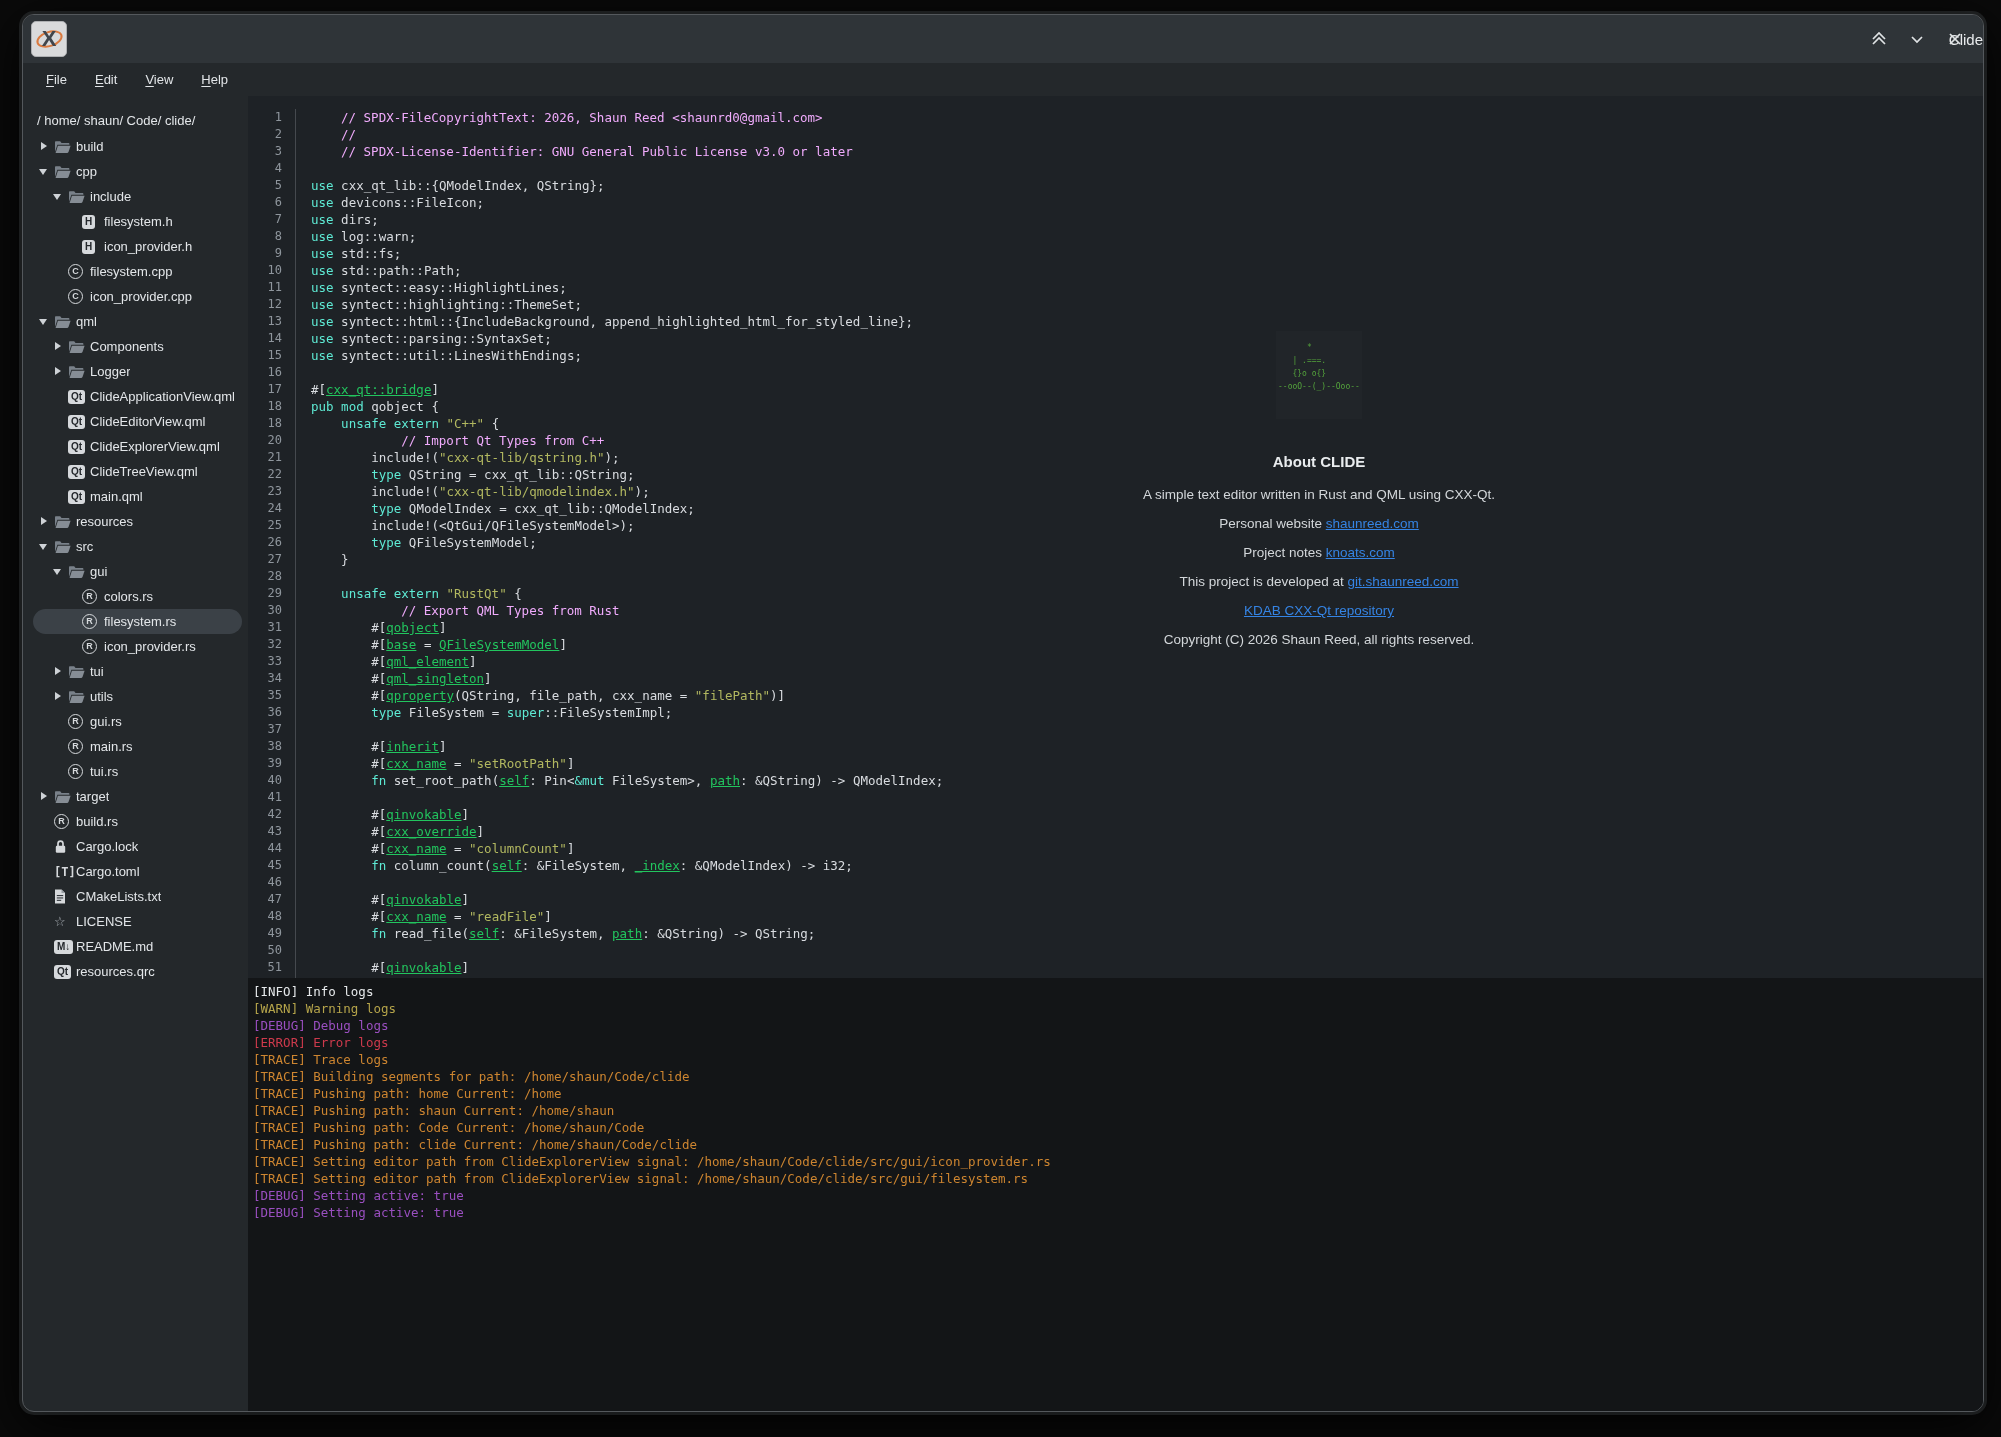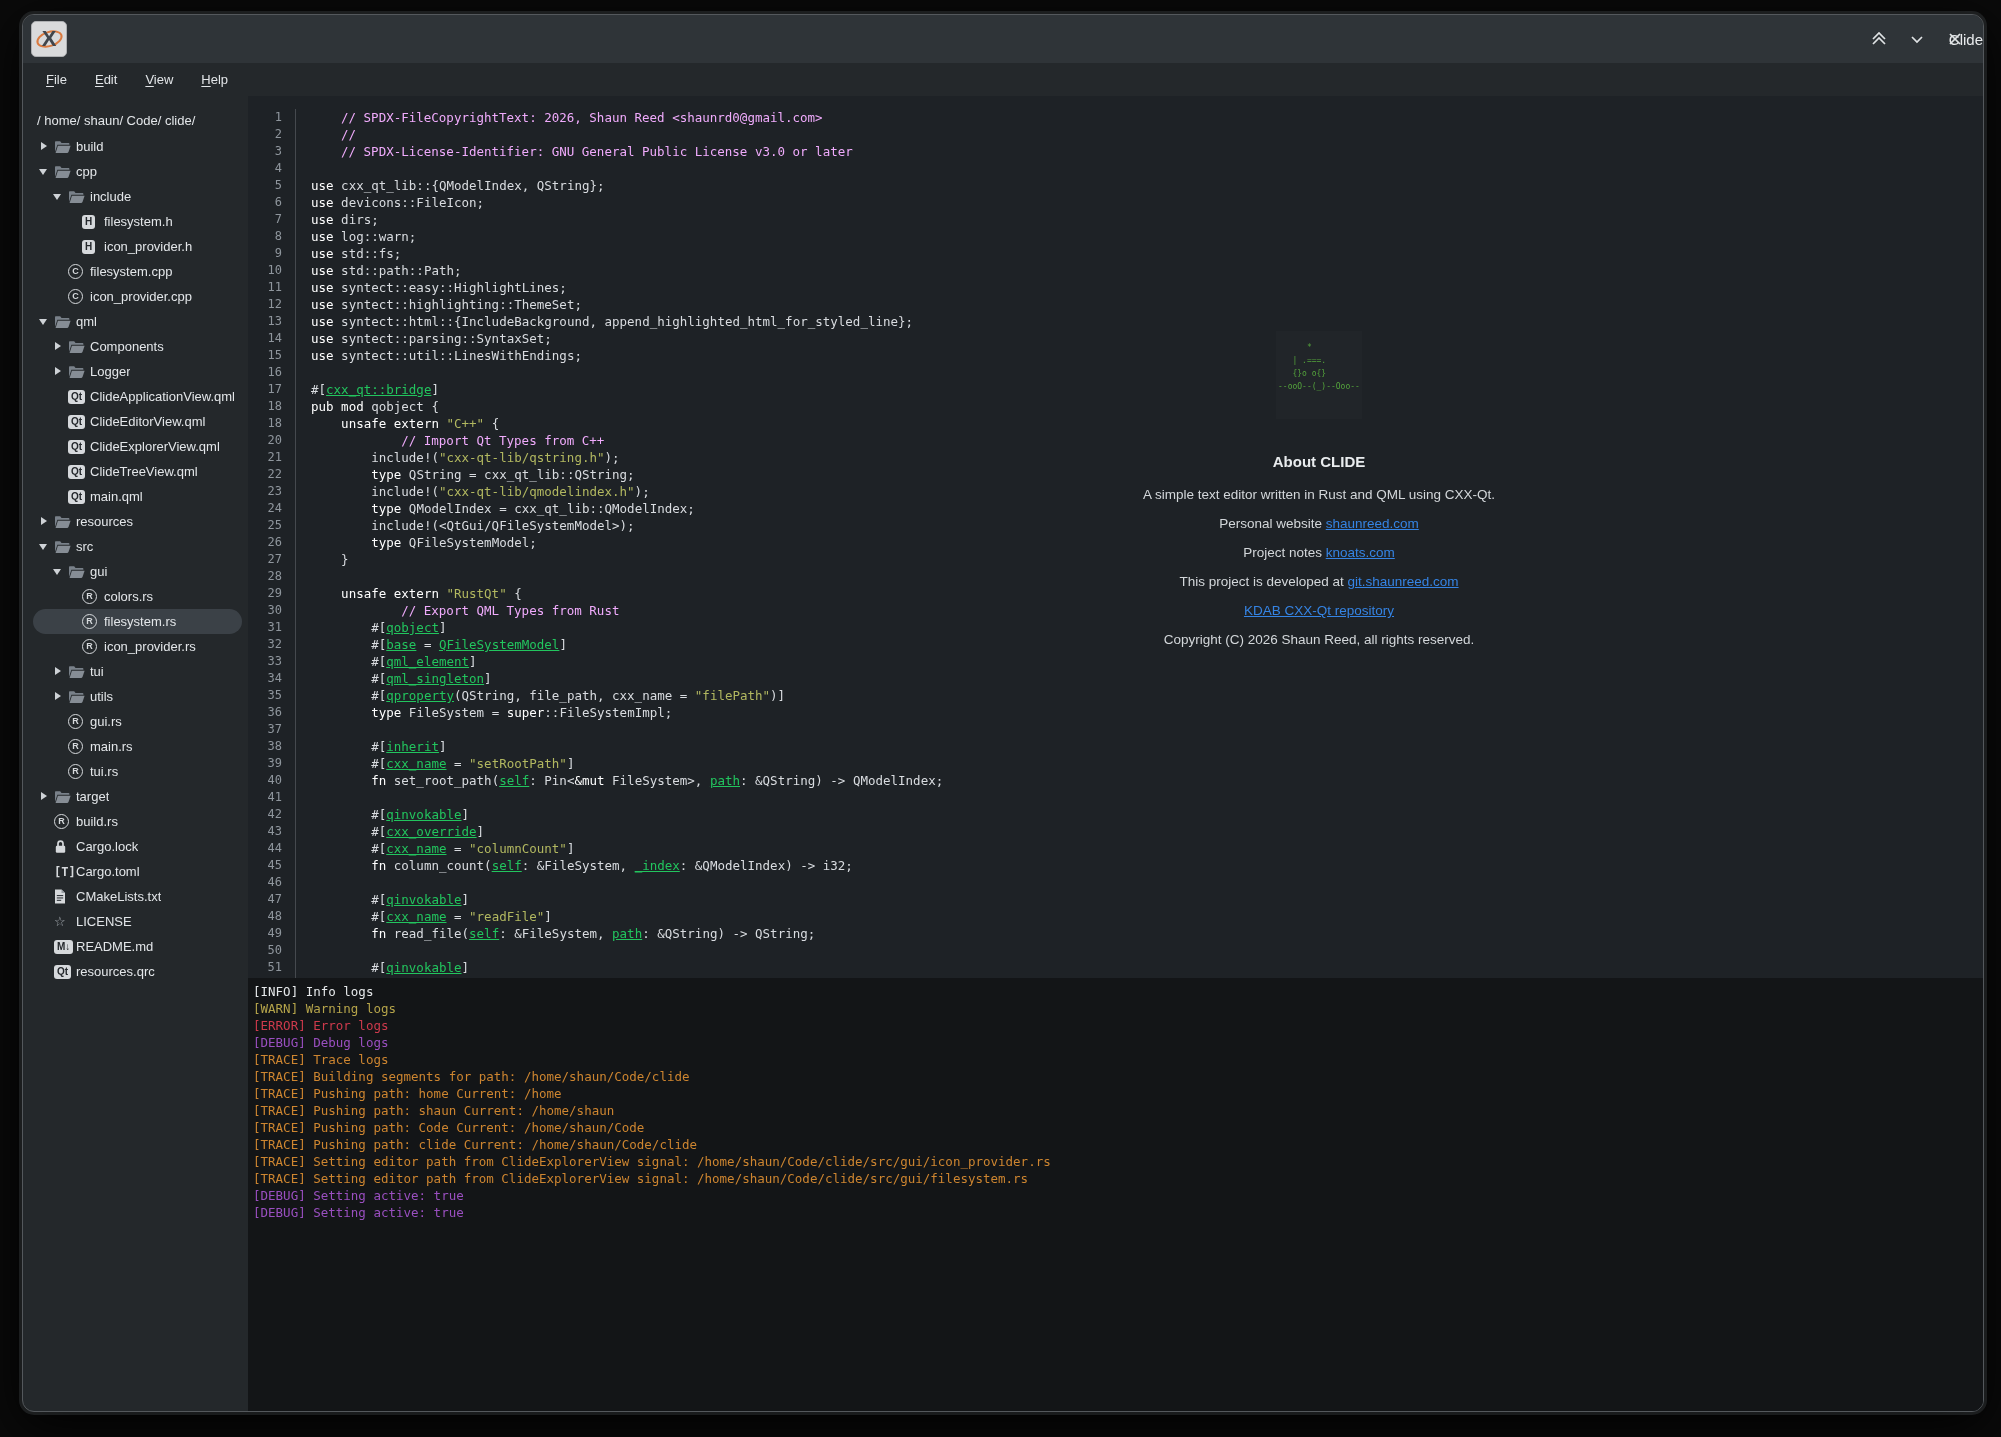--- a/index.html
+++ b/index.html
@@ -54,21 +54,21 @@
   .brkt { color:#d6d9dc; font:bold 12px/14px "DejaVu Sans Mono",monospace; }
   .star { color:#aab0b6; font-size:13px; line-height:14px; }
 
   
   .editor { flex:1; background:#1e2226; position:relative; overflow:hidden; }
   .codewrap { position:absolute; left:0; right:0; top:0; height:884px; overflow:hidden; padding-top:13px; }
   .crow { height:17px; display:flex; align-items:stretch; }
   .cnum { flex:0 0 34px; text-align:right; color:#8f969d; font:12px/17px "DejaVu Sans Mono",monospace; }
   .csep { flex:0 0 1px; background:#45494e; margin:0 15px 0 13px; }
   .cline { font:12.5px/17px "DejaVu Sans Mono",monospace; white-space:pre; }
-  .tk-c { color:#f0abfc;margin-left:30px; } .tk-k { color:#ffffff; } .tk-r { color:#22c55e;text-decoration:underline; }
+  .tk-c { color:#f0abfc;margin-left:30px; } .tk-k { color:#5eead4; } .tk-r { color:#22c55e;text-decoration:underline; }
   .tk-s { color:#b2b860; } .tk-w { color:#d9dce0; }
 
   
   .about { position:absolute; left:786px; top:235px; width:570px; text-align:center; }
   .art { width:86px; margin:0 auto 34px; background:#212529; padding:10px 2px 26px;
          font:8px/13px "DejaVu Sans Mono",monospace; color:#54a33c; text-align:left; white-space:pre; }
   .abt-title { font-weight:bold; font-size:15px; color:#e9ecee; margin-bottom:16px; }
   .abt-line { font-size:13.5px; color:#d3d7da; margin-bottom:12px; line-height:17px; }
   .alink { color:#3584e4; text-decoration:underline; cursor:pointer; }
 
@@ -683,22 +683,22 @@
             <div class="abt-line">Project notes <a class="alink">knoats.com</a></div>
             <div class="abt-line">This project is developed at <a class="alink">git.shaunreed.com</a></div>
             <div class="abt-line"><a class="alink">KDAB CXX-Qt repository</a></div>
             <div class="abt-line">Copyright (C) 2026 Shaun Reed, all rights reserved.</div>
           </div>
       </div>
 
       <div class="logs" id="logs">
           <div class="lrow"><span class="lg-info">[INFO] Info logs</span></div>
           <div class="lrow"><span class="lg-warn">[WARN] Warning logs</span></div>
+          <div class="lrow"><span class="lg-debug">[DEBUG] Debug logs</span></div>
           <div class="lrow"><span class="lg-error">[ERROR] Error logs</span></div>
-          <div class="lrow"><span class="lg-debug">[DEBUG] Debug logs</span></div>
           <div class="lrow"><span class="lg-trace">[TRACE] Trace logs</span></div>
           <div class="lrow"><span class="lg-trace">[TRACE] Building segments for path: /home/shaun/Code/clide</span></div>
           <div class="lrow"><span class="lg-trace">[TRACE] Pushing path: home Current: /home</span></div>
           <div class="lrow"><span class="lg-trace">[TRACE] Pushing path: shaun Current: /home/shaun</span></div>
           <div class="lrow"><span class="lg-trace">[TRACE] Pushing path: Code Current: /home/shaun/Code</span></div>
           <div class="lrow"><span class="lg-trace">[TRACE] Pushing path: clide Current: /home/shaun/Code/clide</span></div>
           <div class="lrow"><span class="lg-trace">[TRACE] Setting editor path from ClideExplorerView signal: /home/shaun/Code/clide/src/gui/icon_provider.rs</span></div>
           <div class="lrow"><span class="lg-trace">[TRACE] Setting editor path from ClideExplorerView signal: /home/shaun/Code/clide/src/gui/filesystem.rs</span></div>
           <div class="lrow"><span class="lg-debug">[DEBUG] Setting active: true</span></div>
           <div class="lrow"><span class="lg-debug">[DEBUG] Setting active: true</span></div>

